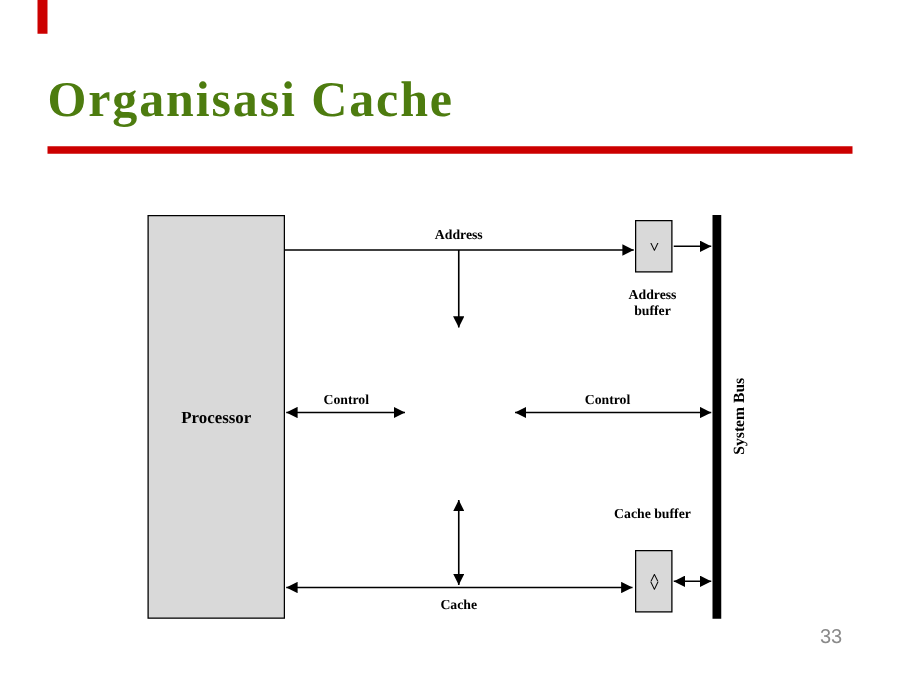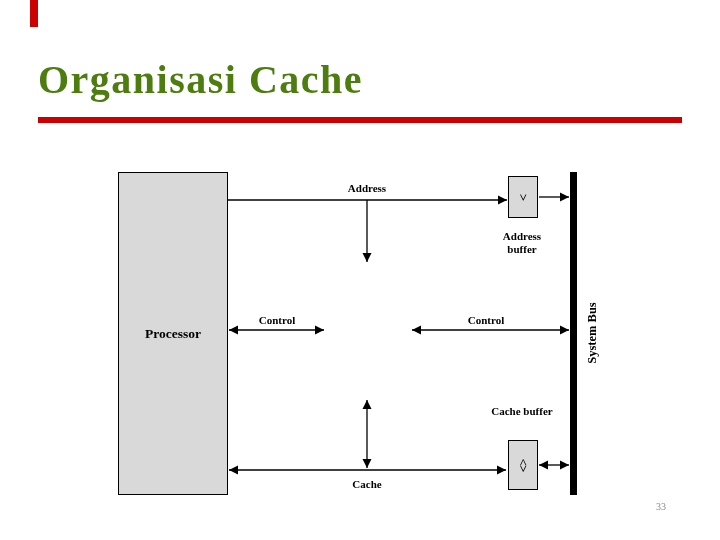--- a/index.html
+++ b/index.html
@@ -44,21 +44,21 @@
 
   .bus-bar { position:absolute; left:570px; top:172px; width:7px; height:323px; background:#000000; }
   .lbl-sysbus {
     position:absolute; left:592px; top:333px;
     transform:translate(-50%,-50%) rotate(-90deg);
     white-space:nowrap; font-size:12.5px;
   }
 
   .pagenum {
     position:absolute; left:656px; top:501px;
-    font-family:Liberation Serif, serif; font-size:10px; color:#8a8a8a;
+    font-family:Liberation Sans, sans-serif; font-size:16px; color:#8a8a8a;
   }
 </style>
 </head>
 <body>
 
 <div class="slide">
 
   <div class="corner-mark"></div>
 
   <h1 class="title">Organisasi Cache</h1>

